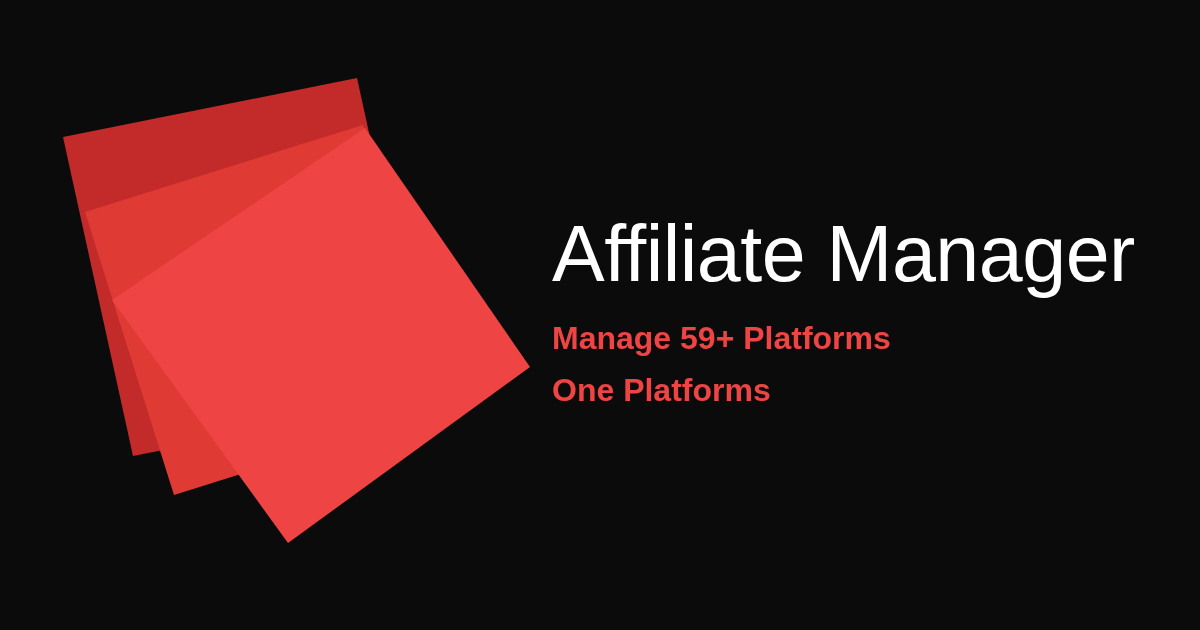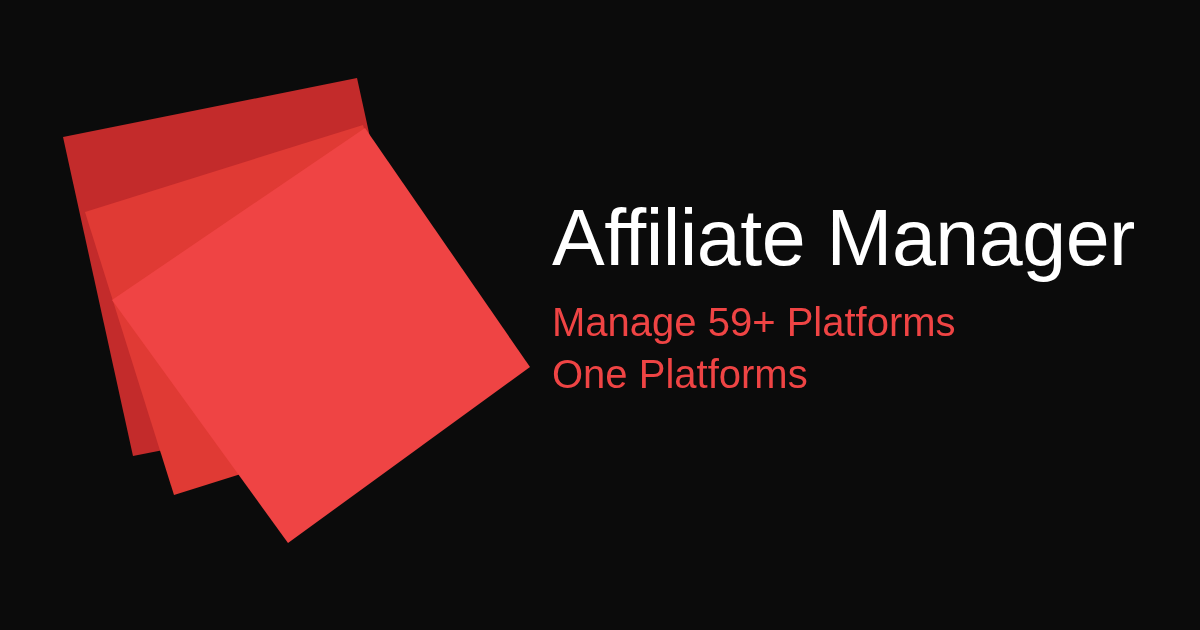--- a/index.html
+++ b/index.html
@@ -53,41 +53,41 @@
     white-space: nowrap;
   }
 
   #subtitle-lines {
     margin-top: 16px;
   }
 
   .subtitle-line {
     color: #EF4444;
     font-family: "Liberation Sans", sans-serif;
-    font-size: 40px;
-    font-weight: 400;
+    font-size: 32px;
+    font-weight: 700;
     line-height: 52px;
     white-space: nowrap;
   }
 </style>
 </head>
 <body>
 
 <div id="og-card" style="background: rgb(11, 11, 11);">
 
   <div id="card-stack">
     <svg viewBox="0 0 600 630" xmlns="http://www.w3.org/2000/svg" aria-hidden="true">
       <polygon fill="#C32B2B" points="63,137 357,78 427,398 133,456"></polygon>
       <polygon fill="#E03A34" points="85,212 363,125 452,408 174,495"></polygon>
       <polygon fill="#EF4444" points="112,300 365,128 530,367 288,543"></polygon>
     </svg>
   </div>
 
   <div id="text-block">
-    <h1 id="page-title" style="color: rgb(255, 255, 255);">Affiliate Manager</h1>
+    <h1 id="page-title" style="color: rgb(255, 255, 255); margin-top: 16px;">Affiliate Manager</h1>
 
     <div id="subtitle-lines">
       <div class="subtitle-line" style="color: rgb(239, 68, 68);">Manage 59+ Platforms</div>
       <div class="subtitle-line" style="color: rgb(239, 68, 68);">One Platforms</div>
     </div>
   </div>
 
 </div>
 
 </body></html>

